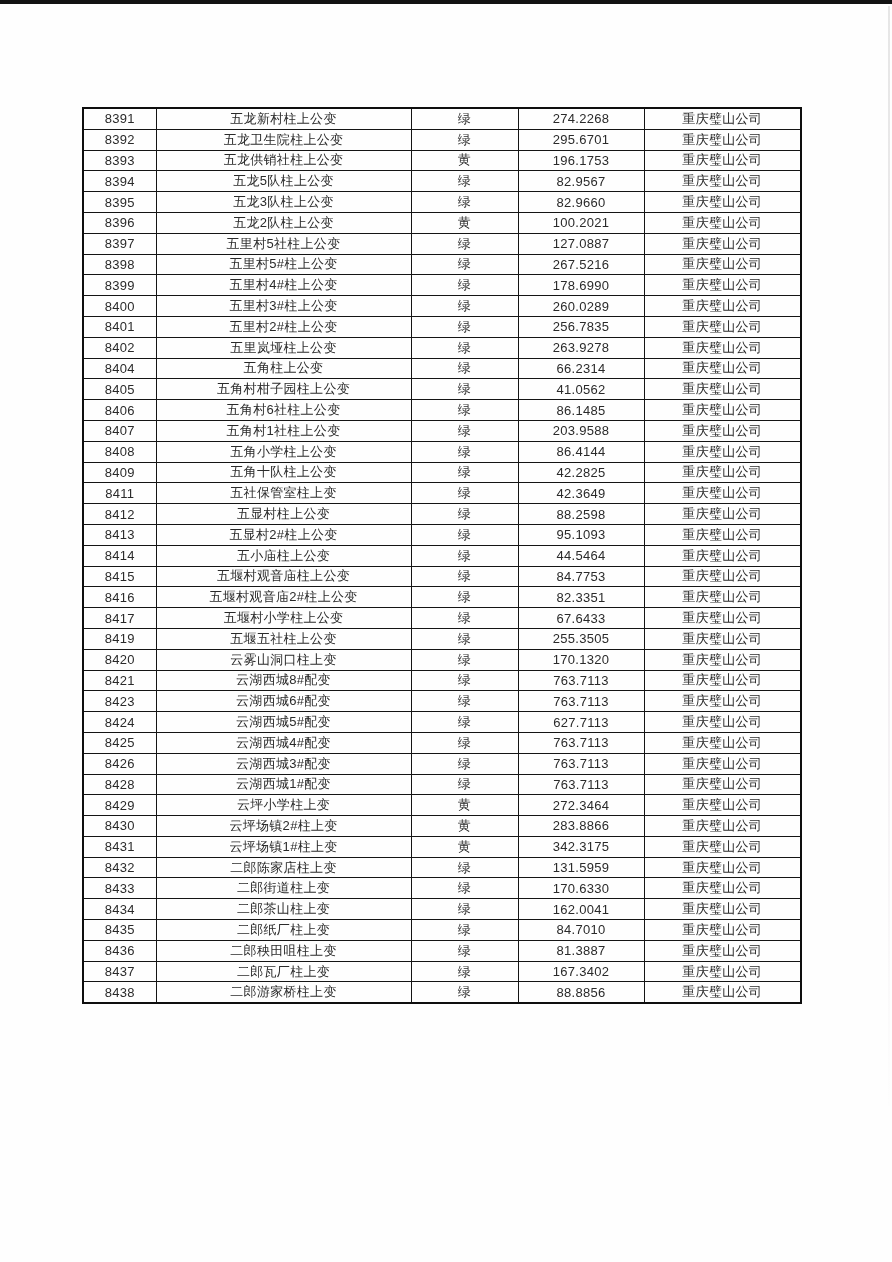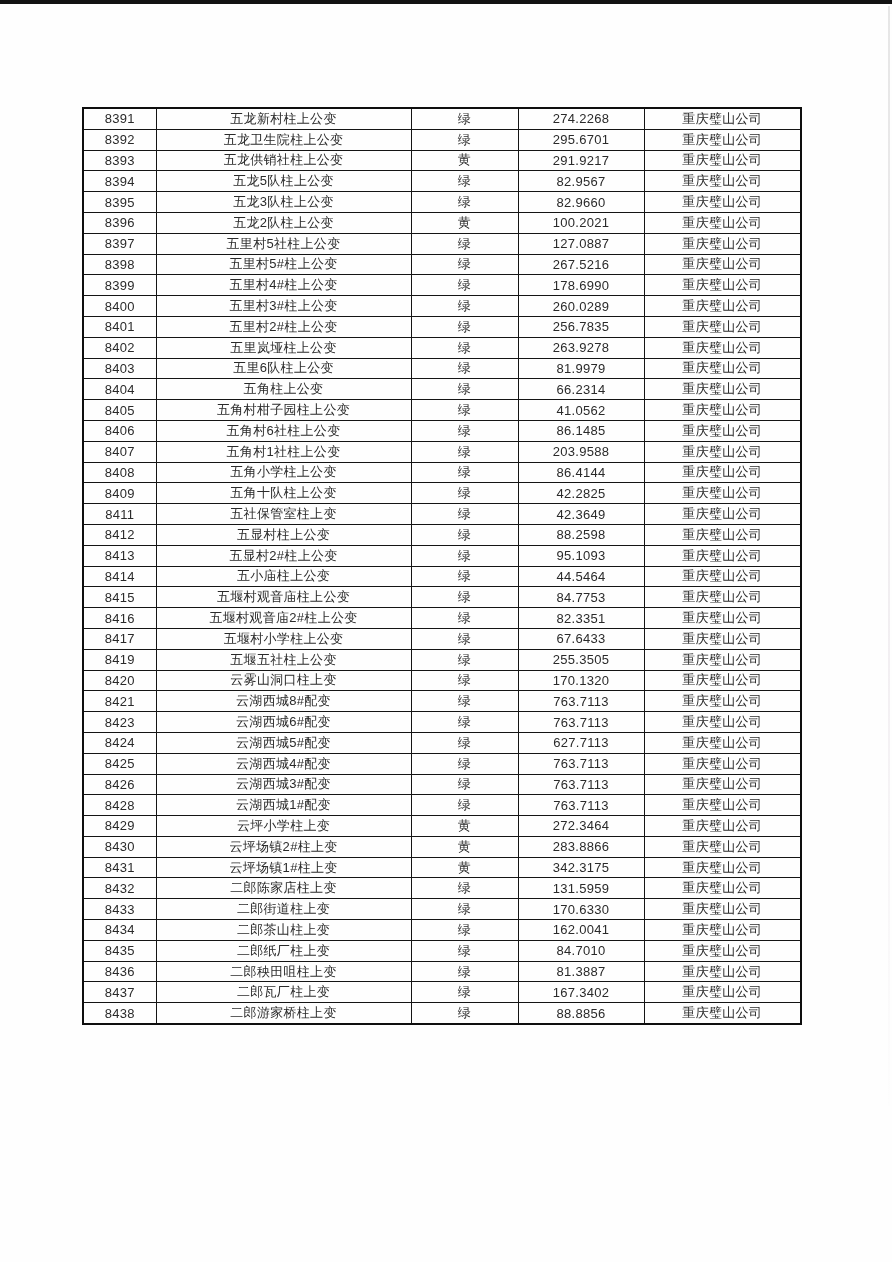--- a/index.html
+++ b/index.html
@@ -86,21 +86,21 @@
         <td>8392</td>
         <td>五龙卫生院柱上公变</td>
         <td>绿</td>
         <td>295.6701</td>
         <td>重庆璧山公司</td>
       </tr>
       <tr>
         <td>8393</td>
         <td>五龙供销社柱上公变</td>
         <td>黄</td>
-        <td>291.9217</td>
+        <td>196.1753</td>
         <td>重庆璧山公司</td>
       </tr>
       <tr>
         <td>8394</td>
         <td>五龙5队柱上公变</td>
         <td>绿</td>
         <td>82.9567</td>
         <td>重庆璧山公司</td>
       </tr>
       <tr>
@@ -150,27 +150,20 @@
         <td>五里村2#柱上公变</td>
         <td>绿</td>
         <td>256.7835</td>
         <td>重庆璧山公司</td>
       </tr>
       <tr>
         <td>8402</td>
         <td>五里岚垭柱上公变</td>
         <td>绿</td>
         <td>263.9278</td>
-        <td>重庆璧山公司</td>
-      </tr>
-      <tr>
-        <td>8403</td>
-        <td>五里6队柱上公变</td>
-        <td>绿</td>
-        <td>81.9979</td>
         <td>重庆璧山公司</td>
       </tr>
       <tr>
         <td>8404</td>
         <td>五角柱上公变</td>
         <td>绿</td>
         <td>66.2314</td>
         <td>重庆璧山公司</td>
       </tr>
       <tr>

